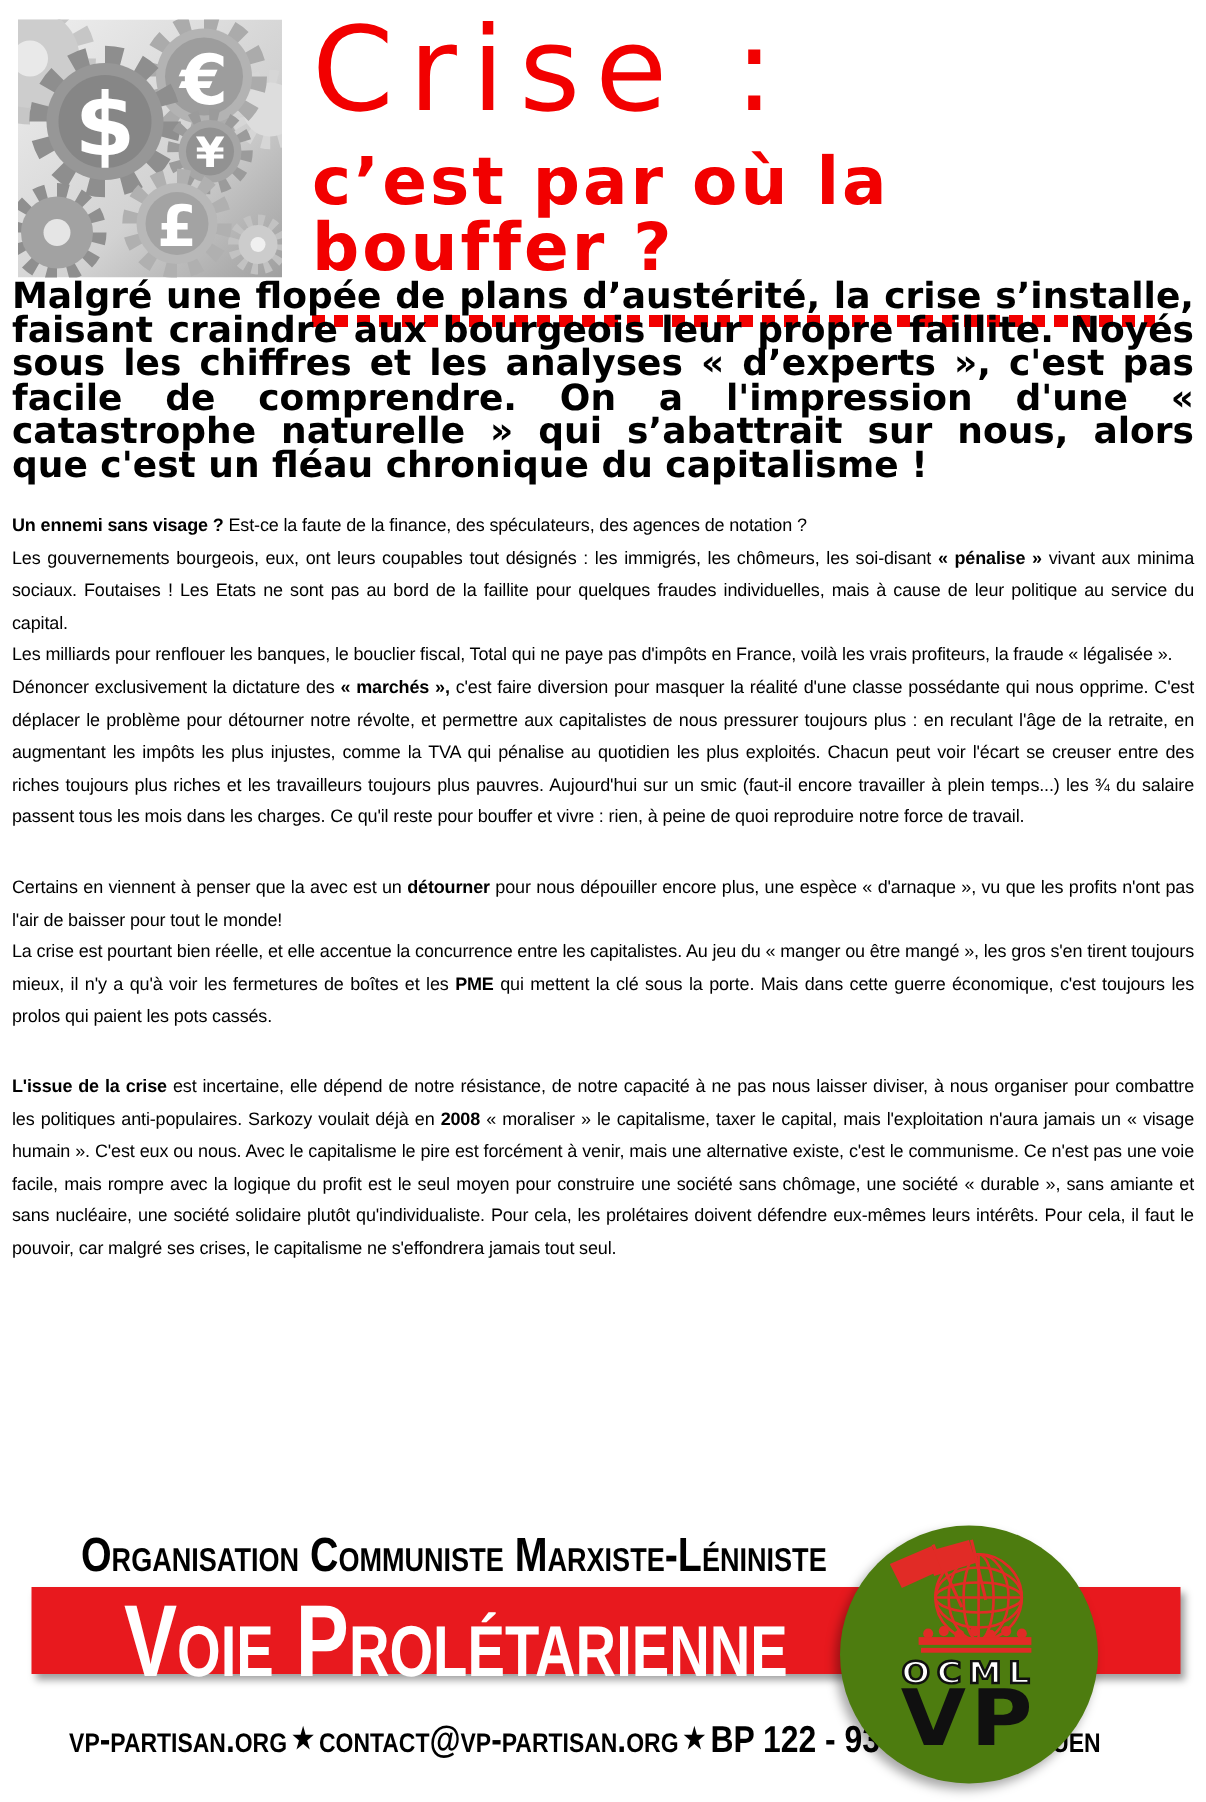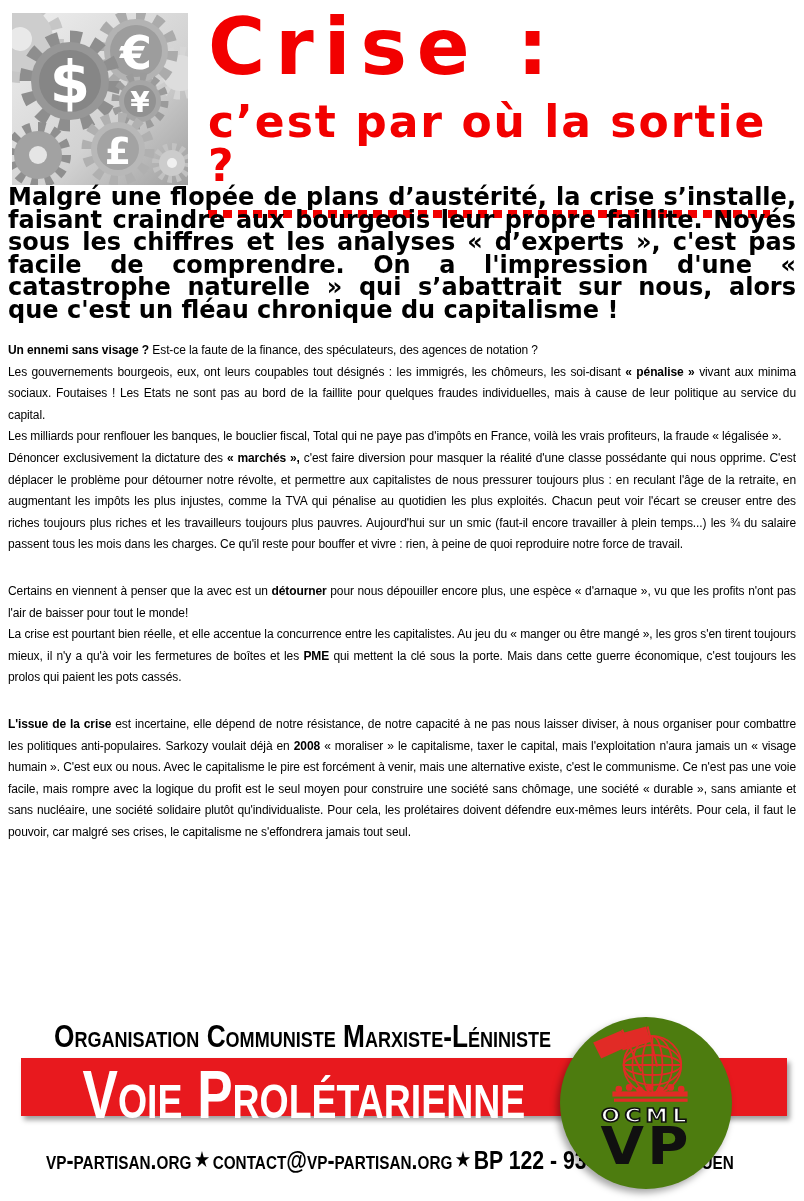--- a/index.html
+++ b/index.html
@@ -11,21 +11,21 @@
   html,body{margin:0;padding:0;background:#fff;}
   .page{
     position:relative;width:804px;height:1201px;background:#fff;overflow:hidden;
     font-family:"Liberation Sans",sans-serif;color:var(--ink);
   }
 
   
   .gears{position:absolute;left:12px;top:13px;width:176px;height:172px;}
   .title-block{position:absolute;left:208px;top:8px;width:580px;}
   .main-title{
-    margin:0;font-family:"DejaVu Sans",sans-serif;font-weight:bold;
+    margin:0;font-family:"DejaVu Sans",sans-serif;font-weight:normal;
     color:var(--title-red);font-size:78px;line-height:1.0;letter-spacing:10px;
   }
   .sub-title{
     margin:14px 0 0 0;font-family:"DejaVu Sans",sans-serif;font-weight:bold;
     color:var(--title-red);font-size:44px;line-height:1.0;letter-spacing:2px;
   }
   .dash-line{
     margin-top:22px;width:562px;height:8px;
     background:repeating-linear-gradient(90deg,var(--title-red) 0 9px,transparent 9px 15px);
   }
@@ -148,21 +148,21 @@
       <g>
         <circle cx="106" cy="136" r="31" fill="none" stroke="#b0b0b0" stroke-width="11" pathLength="96" stroke-dasharray="4 4"></circle>
         <circle cx="106" cy="136" r="27" fill="#b8b8b8"></circle>
         <circle cx="106" cy="136" r="21" fill="#a3a3a3"></circle>
         <text x="106" y="138" text-anchor="middle" dominant-baseline="central" font-family="DejaVu Sans, sans-serif" font-weight="bold" font-size="38" fill="#ffffff">£</text>
       </g>
     </svg>
 
     <div class="title-block">
       <h1 class="main-title">Crise :</h1>
-      <h2 class="sub-title">c’est par où la sortie ?</h2>
+      <h2 class="sub-title">c’est par où la bouffer ?</h2>
       <div class="dash-line"></div>
     </div>
   </div>
 
   <div class="intro">Malgré une flopée de plans d’austérité, la crise s’installe, faisant craindre aux bourgeois leur propre faillite. Noyés sous les chiffres et les analyses « d’experts », c'est pas facile de comprendre. On a l'impression d'une « catastrophe naturelle » qui s’abattrait sur nous, alors que c'est un fléau chronique du capitalisme !</div>
 
   <div class="body-text">
     <p><span class="b">Un ennemi sans visage ? </span><span>Est-ce la faute de la finance, des spéculateurs, des agences de notation ?
 Les gouvernements bourgeois, eux, ont leurs coupables tout désignés : les immigrés, les chômeurs, les soi-disant </span><span class="b">« pénalise »</span><span> vivant aux minima sociaux. Foutaises ! Les Etats ne sont pas au bord de la faillite pour quelques fraudes individuelles, mais à cause de leur politique au service du capital.
 Les milliards pour renflouer les banques, le bouclier fiscal, Total qui ne paye pas d'impôts en France, voilà les vrais profiteurs, la fraude « légalisée ».

